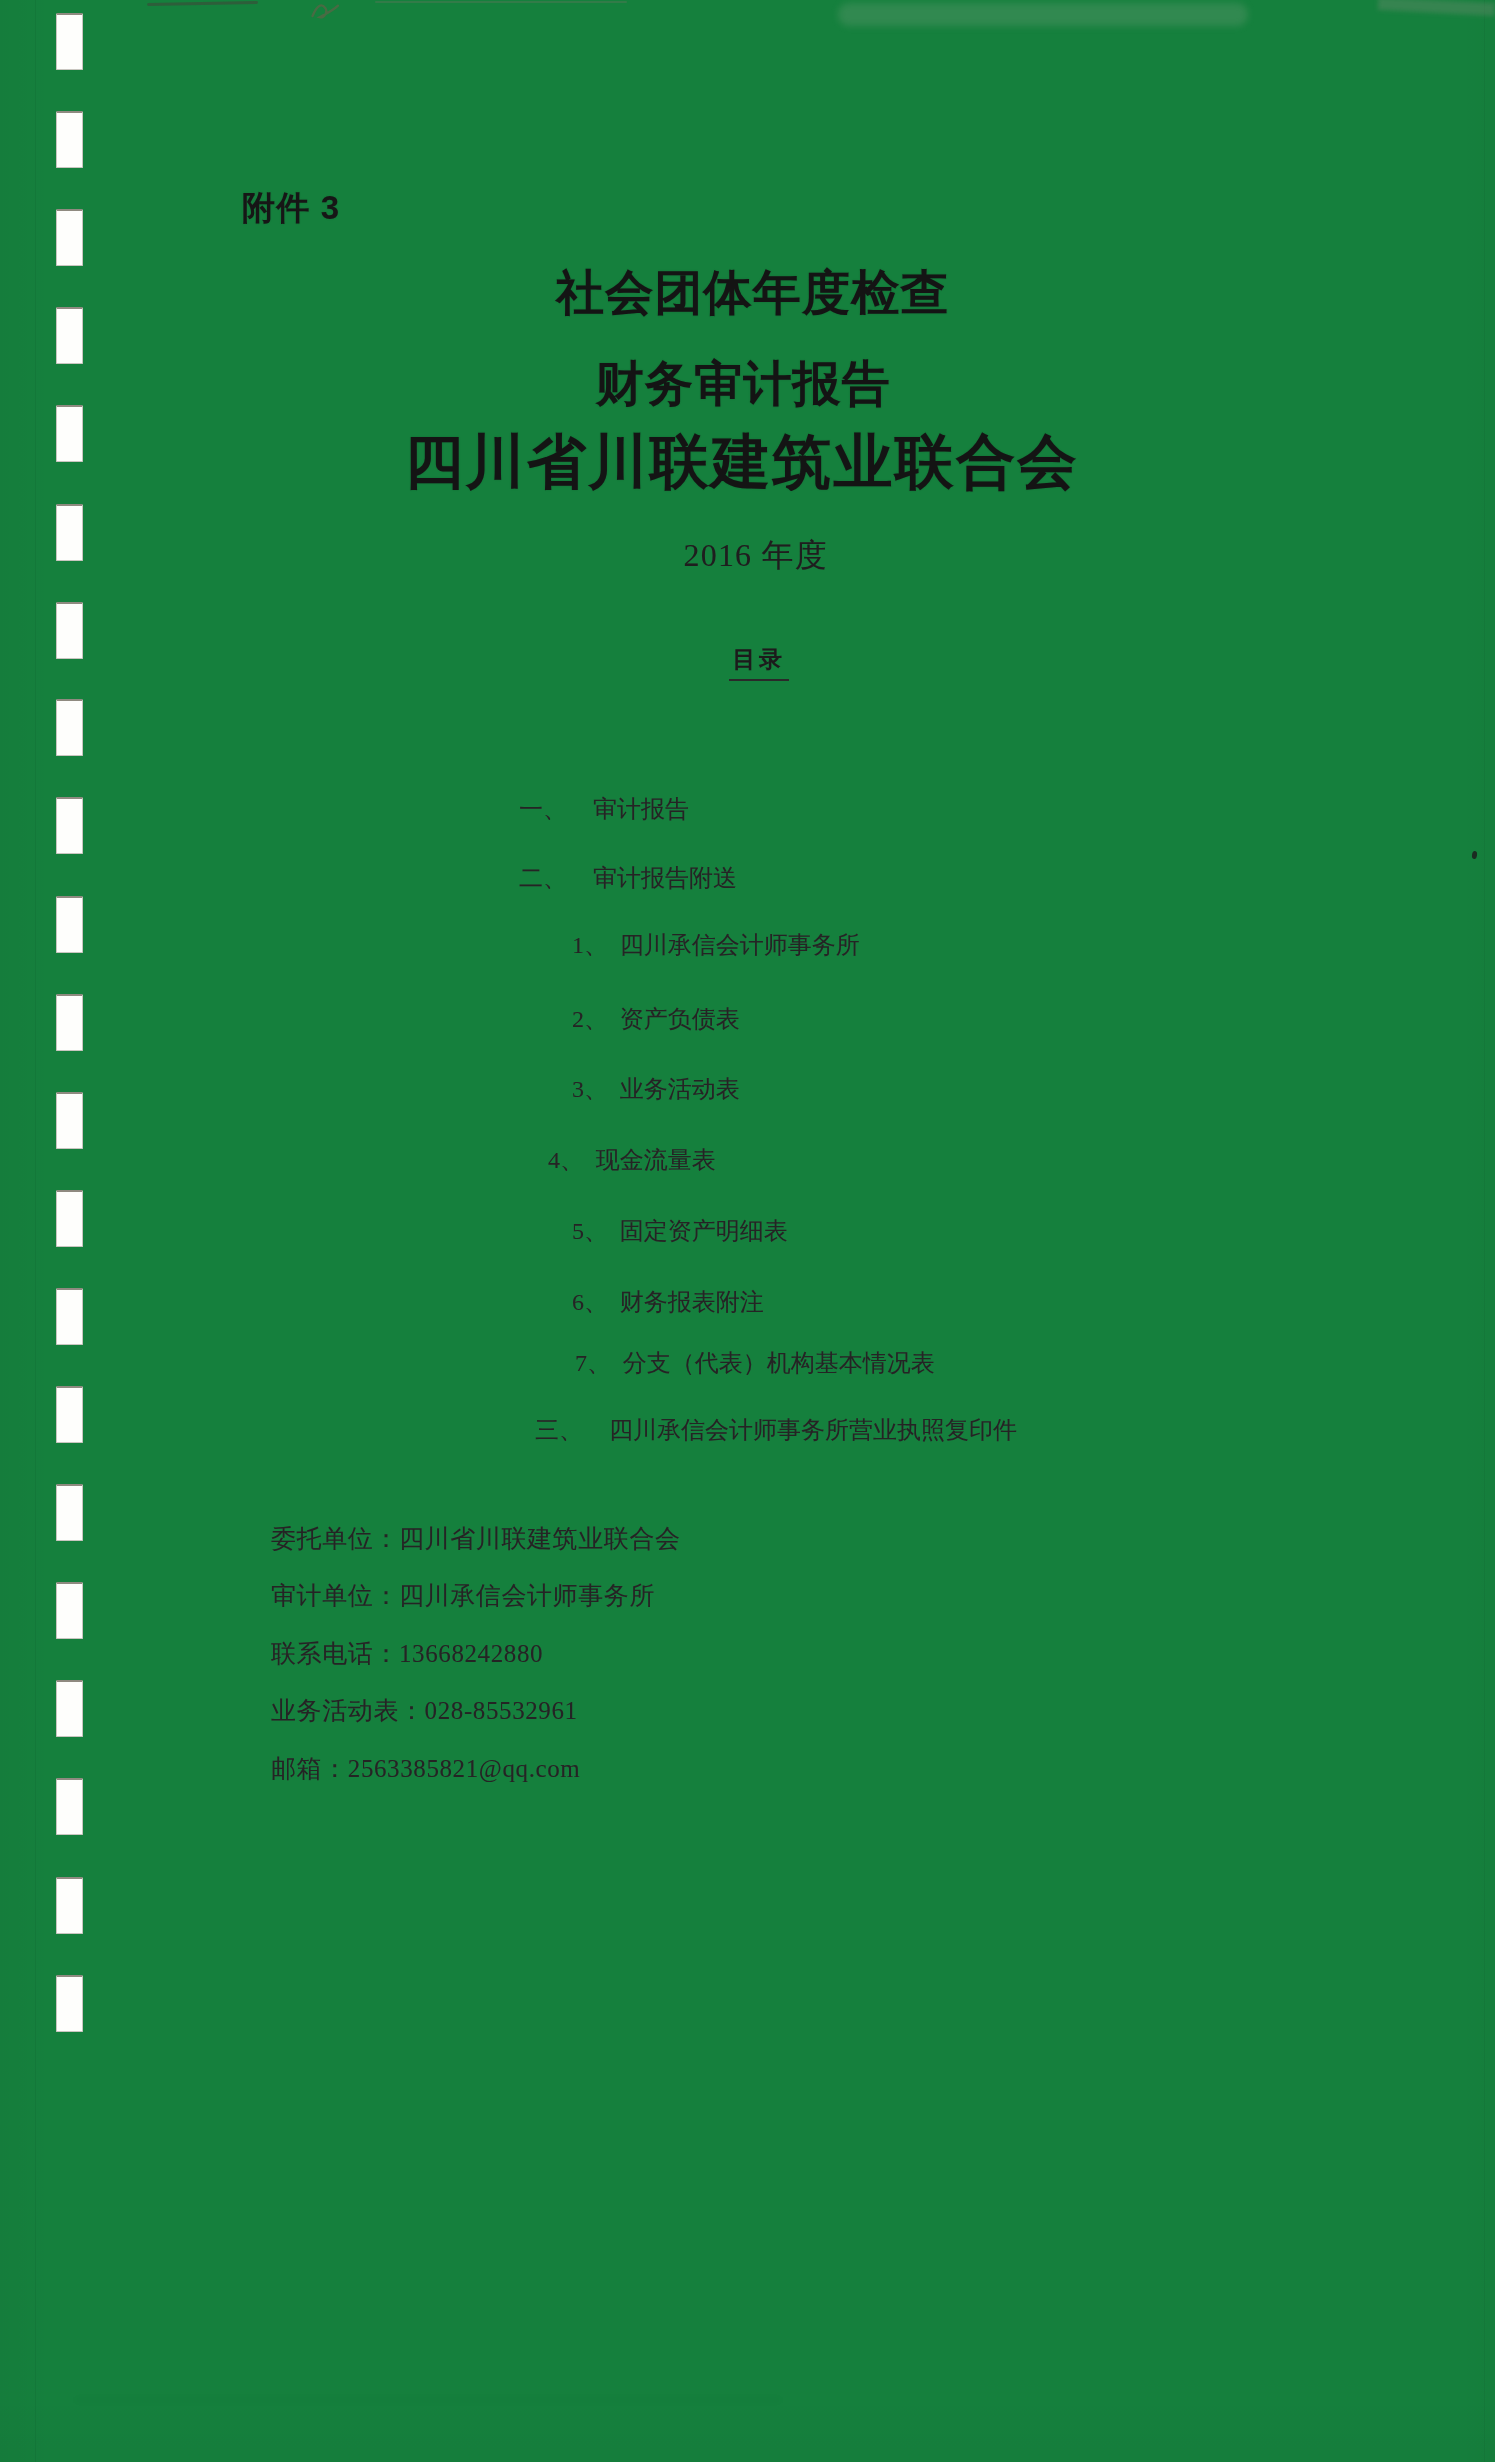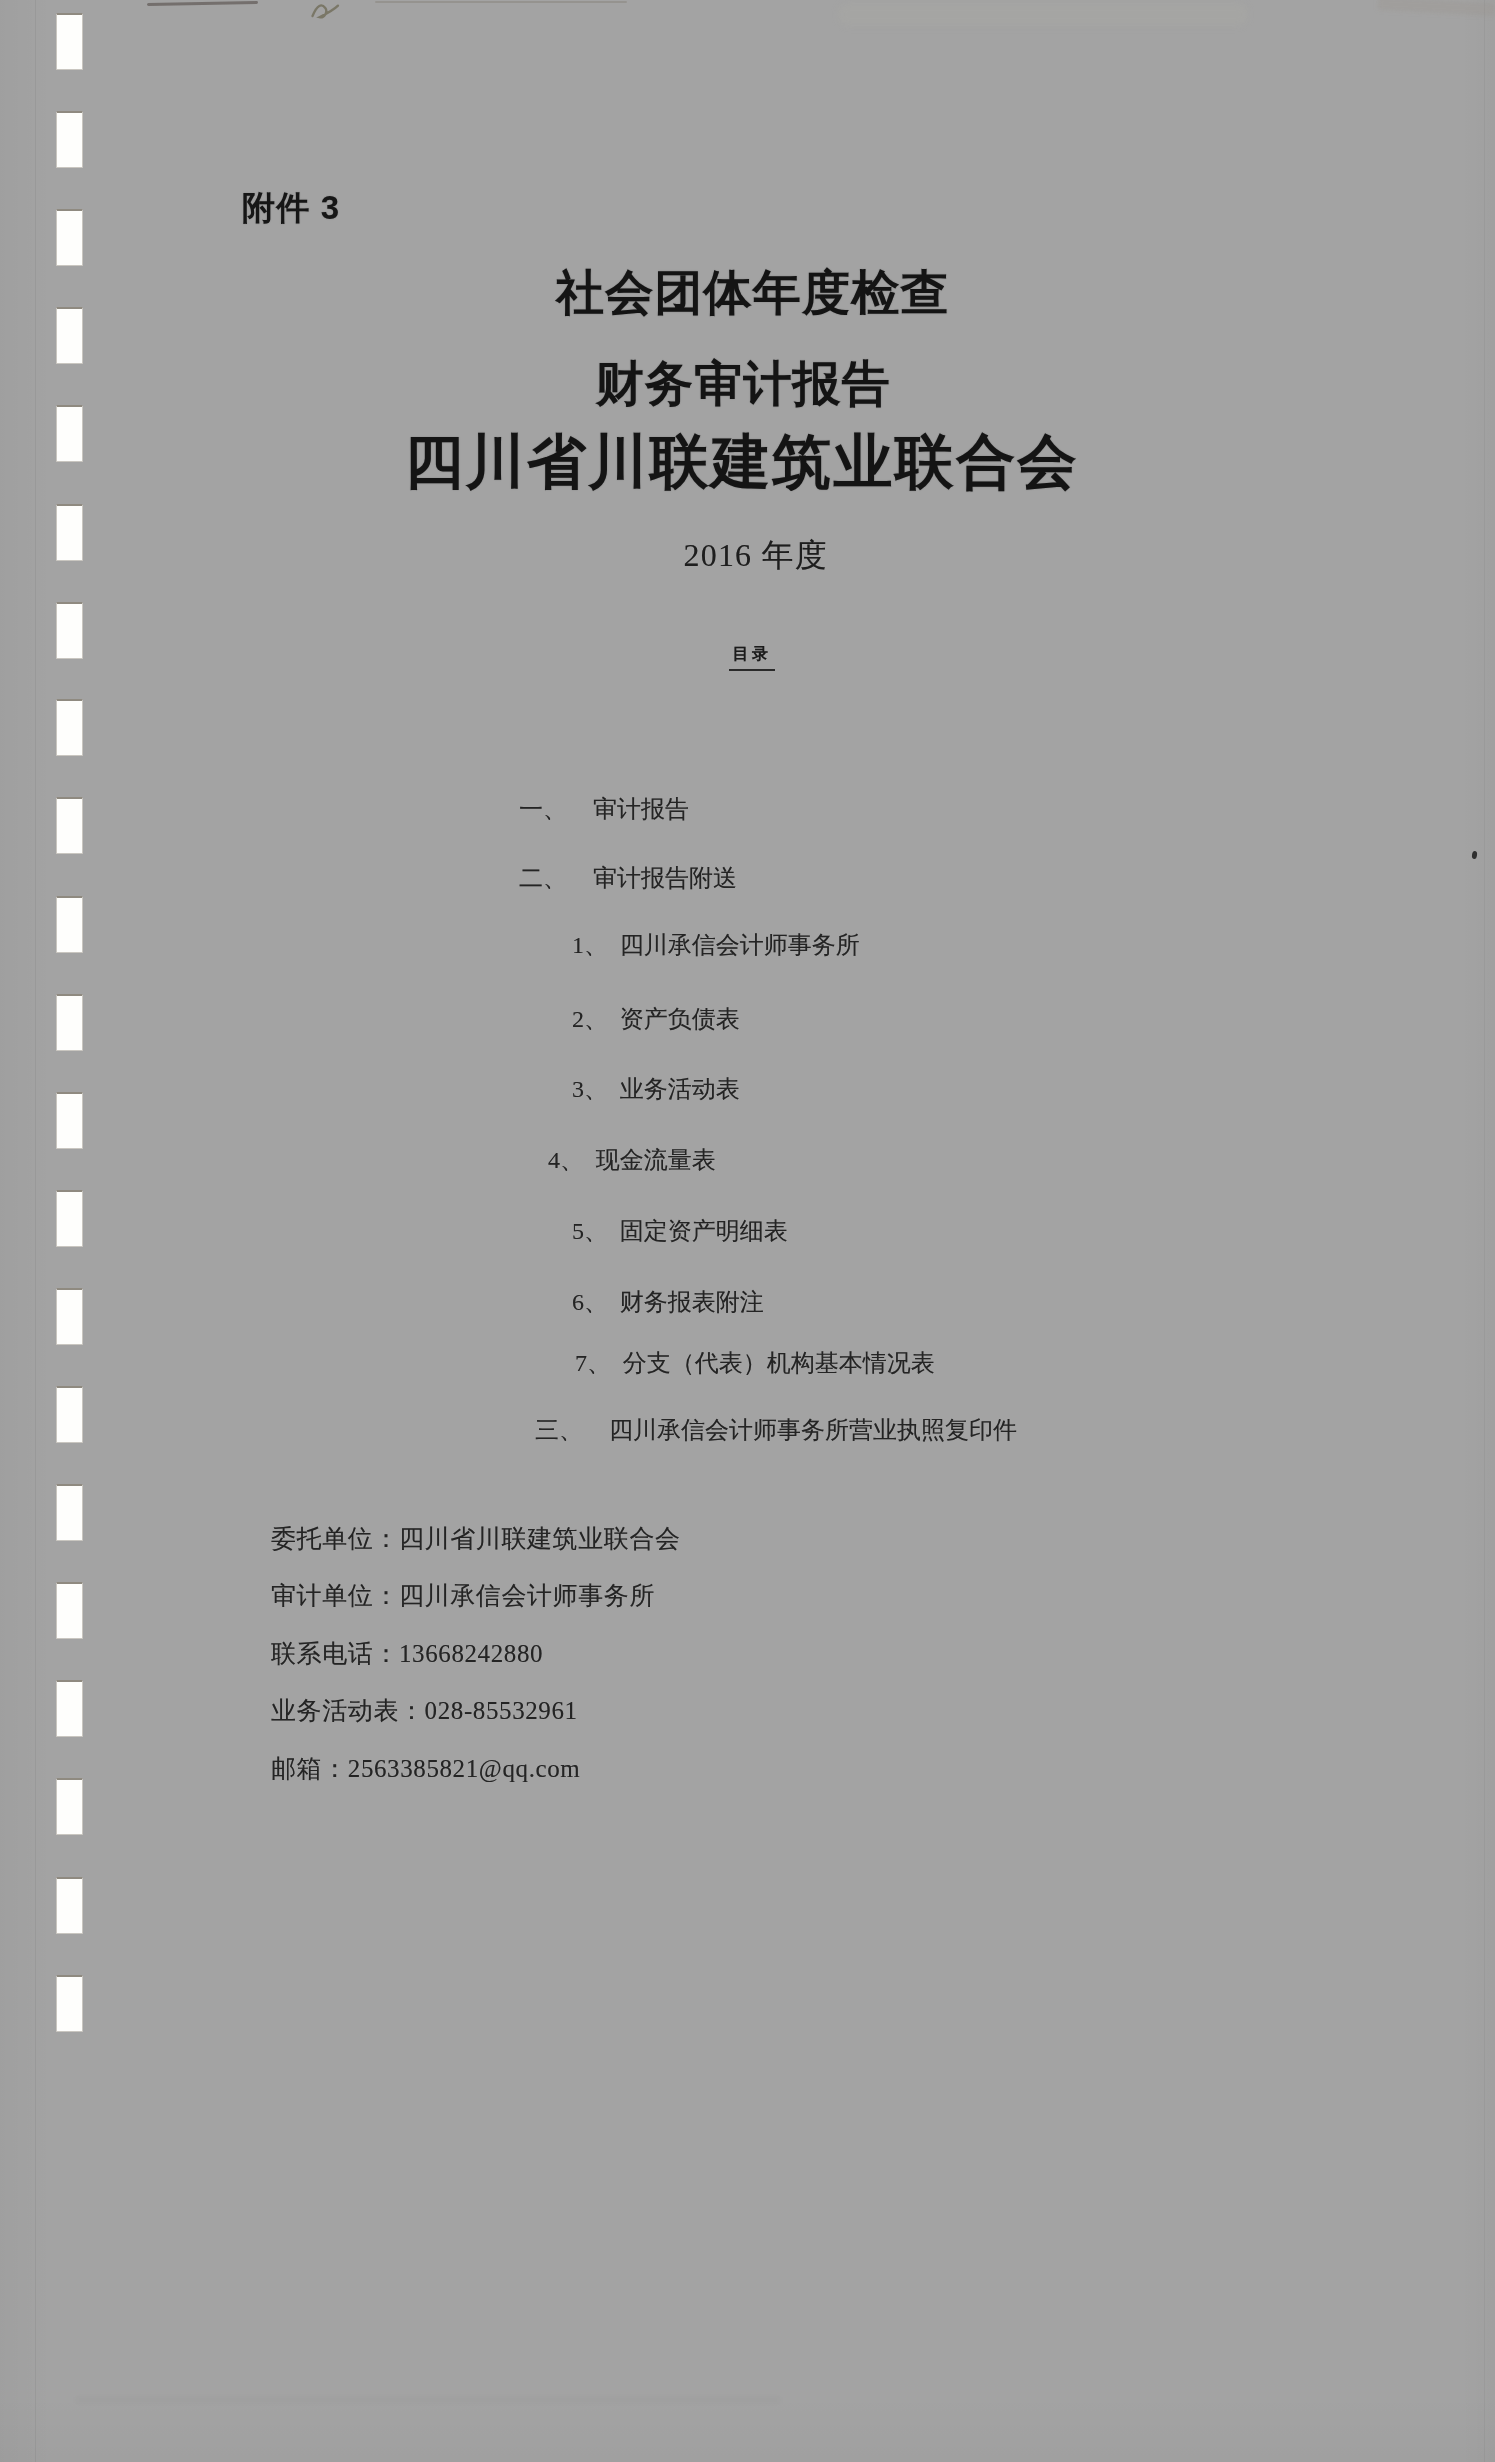--- a/index.html
+++ b/index.html
@@ -1,19 +1,19 @@
 <!DOCTYPE html>
 <html style="font-size:9.4px"><head>
 <meta charset="utf-8">
 <style>
   html,body{margin:0;padding:0;background:#e8e8e6;}
   .page{
     position:relative;
     width:1495px;height:2462px;
-    background:#a3a3a3;
+    background:#15803d;
     overflow:hidden;
     font-family:"Liberation Serif", serif;
     color:#262626;
   }
   
   .page::before{
     content:"";position:absolute;inset:0;pointer-events:none;
     background:
       linear-gradient(90deg, rgba(0,0,0,0.025) 0px, rgba(0,0,0,0) 53px),
       linear-gradient(270deg, rgba(0,0,0,0.02) 0px, rgba(0,0,0,0) 35px),
@@ -55,21 +55,21 @@
   }
   .t1{top:261px;font-size:48px;letter-spacing:1.2px;transform:translateX(5.3px);}
   .t2{top:352px;font-size:48px;letter-spacing:1.2px;transform:translateX(-4.1px);}
   .org{top:423px;font-size:59px;letter-spacing:2.3px;transform:translateX(-5.9px);}
   .year{
     top:534px;font-size:32px;color:#1e1e1e;letter-spacing:1.2px;transform:translateX(8.2px);
     font-family:"Liberation Serif", serif;text-shadow:0 0 0.6px rgba(60,60,60,.5);
   }
   .toc-head{
     position:absolute;left:729px;top:644px;
-    font-size:16px;font-weight:700;color:#1b1b1b;
+    font-size:23px;font-weight:700;color:#1b1b1b;
     padding:0 3.5px 3.5px 3.5px;border-bottom:2.3px solid #2a2a2a;
     letter-spacing:3.5px;text-shadow:0 0 0.6px rgba(60,60,60,.5);
   }
   .toc-line{
     position:absolute;font-size:24px;color:#242424;white-space:nowrap;
     text-shadow:0 0 0.6px rgba(70,70,70,.45);
   }
   .toc-line .toc-num{display:inline-block;}
   .toc-line.lv1 .toc-num{margin-right:26px;}
   .toc-line.lv2 .toc-num{margin-right:11.7px;}

